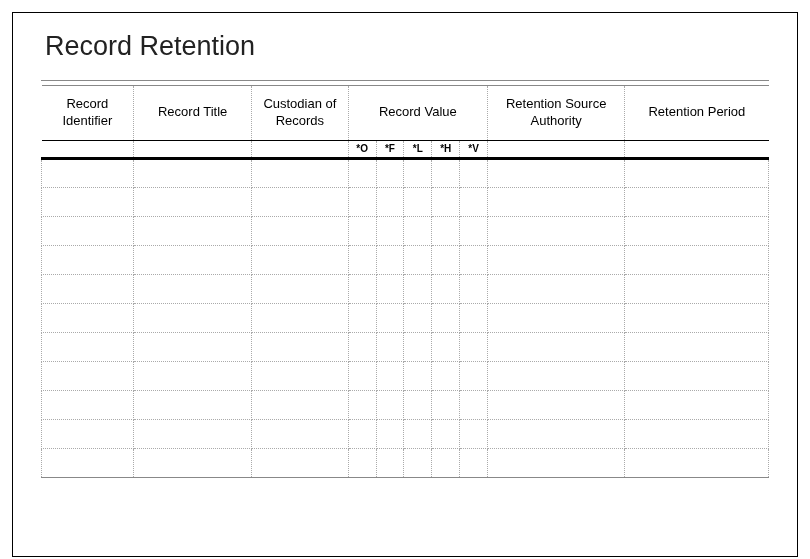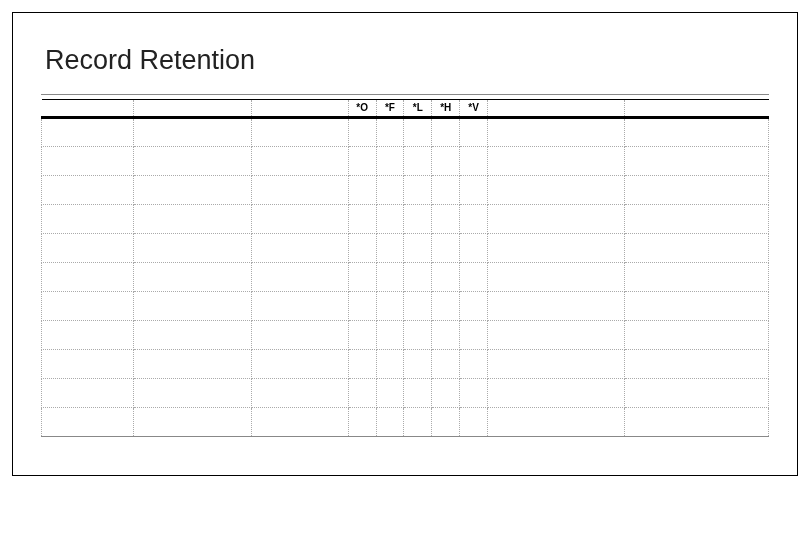--- a/index.html
+++ b/index.html
@@ -6,22 +6,22 @@
     body {
       font-family: Verdana, Geneva, sans-serif;
       padding: 12px;
       background: #fff;
       width: 810px;
       height: 559px;
       position: relative;
     }
     .frame {
       border: 1px solid #000;
-      height: 464px;
-      padding: 32px 28px 0 28px;
+      height: 545px;
+      padding: 18px 28px 0 28px;
     }
     .title {
       font-family: Verdana, Geneva, sans-serif;
       font-size: 27px;
       font-weight: 400;
       color: #222;
       margin-bottom: 18px;
       margin-left: 4px;
     }
     .thin-divider {
@@ -93,20 +93,28 @@
         <col class="col-cust">
       <col class="col-rv">
         <col class="col-rv">
         <col class="col-rv">
         <col class="col-rv">
         <col class="col-rv">
       <col class="col-src">
         <col class="col-per">
     </colgroup>
     <thead>
+      <tr class="header-row">
+        <th>Record Identifier</th>
+        <th>Record Title</th>
+        <th>Custodian of Records</th>
+        <th colspan="5">Record Value</th>
+        <th>Retention Source Authority</th>
+        <th>Retention Period</th>
+      </tr>
       <tr class="subhead">
         <th class="blank"></th>
         <th class="blank"></th>
         <th class="blank"></th>
         <th>*O</th>
         <th>*F</th>
         <th>*L</th>
         <th>*H</th>
         <th>*V</th>
         <th class="blank"></th>

